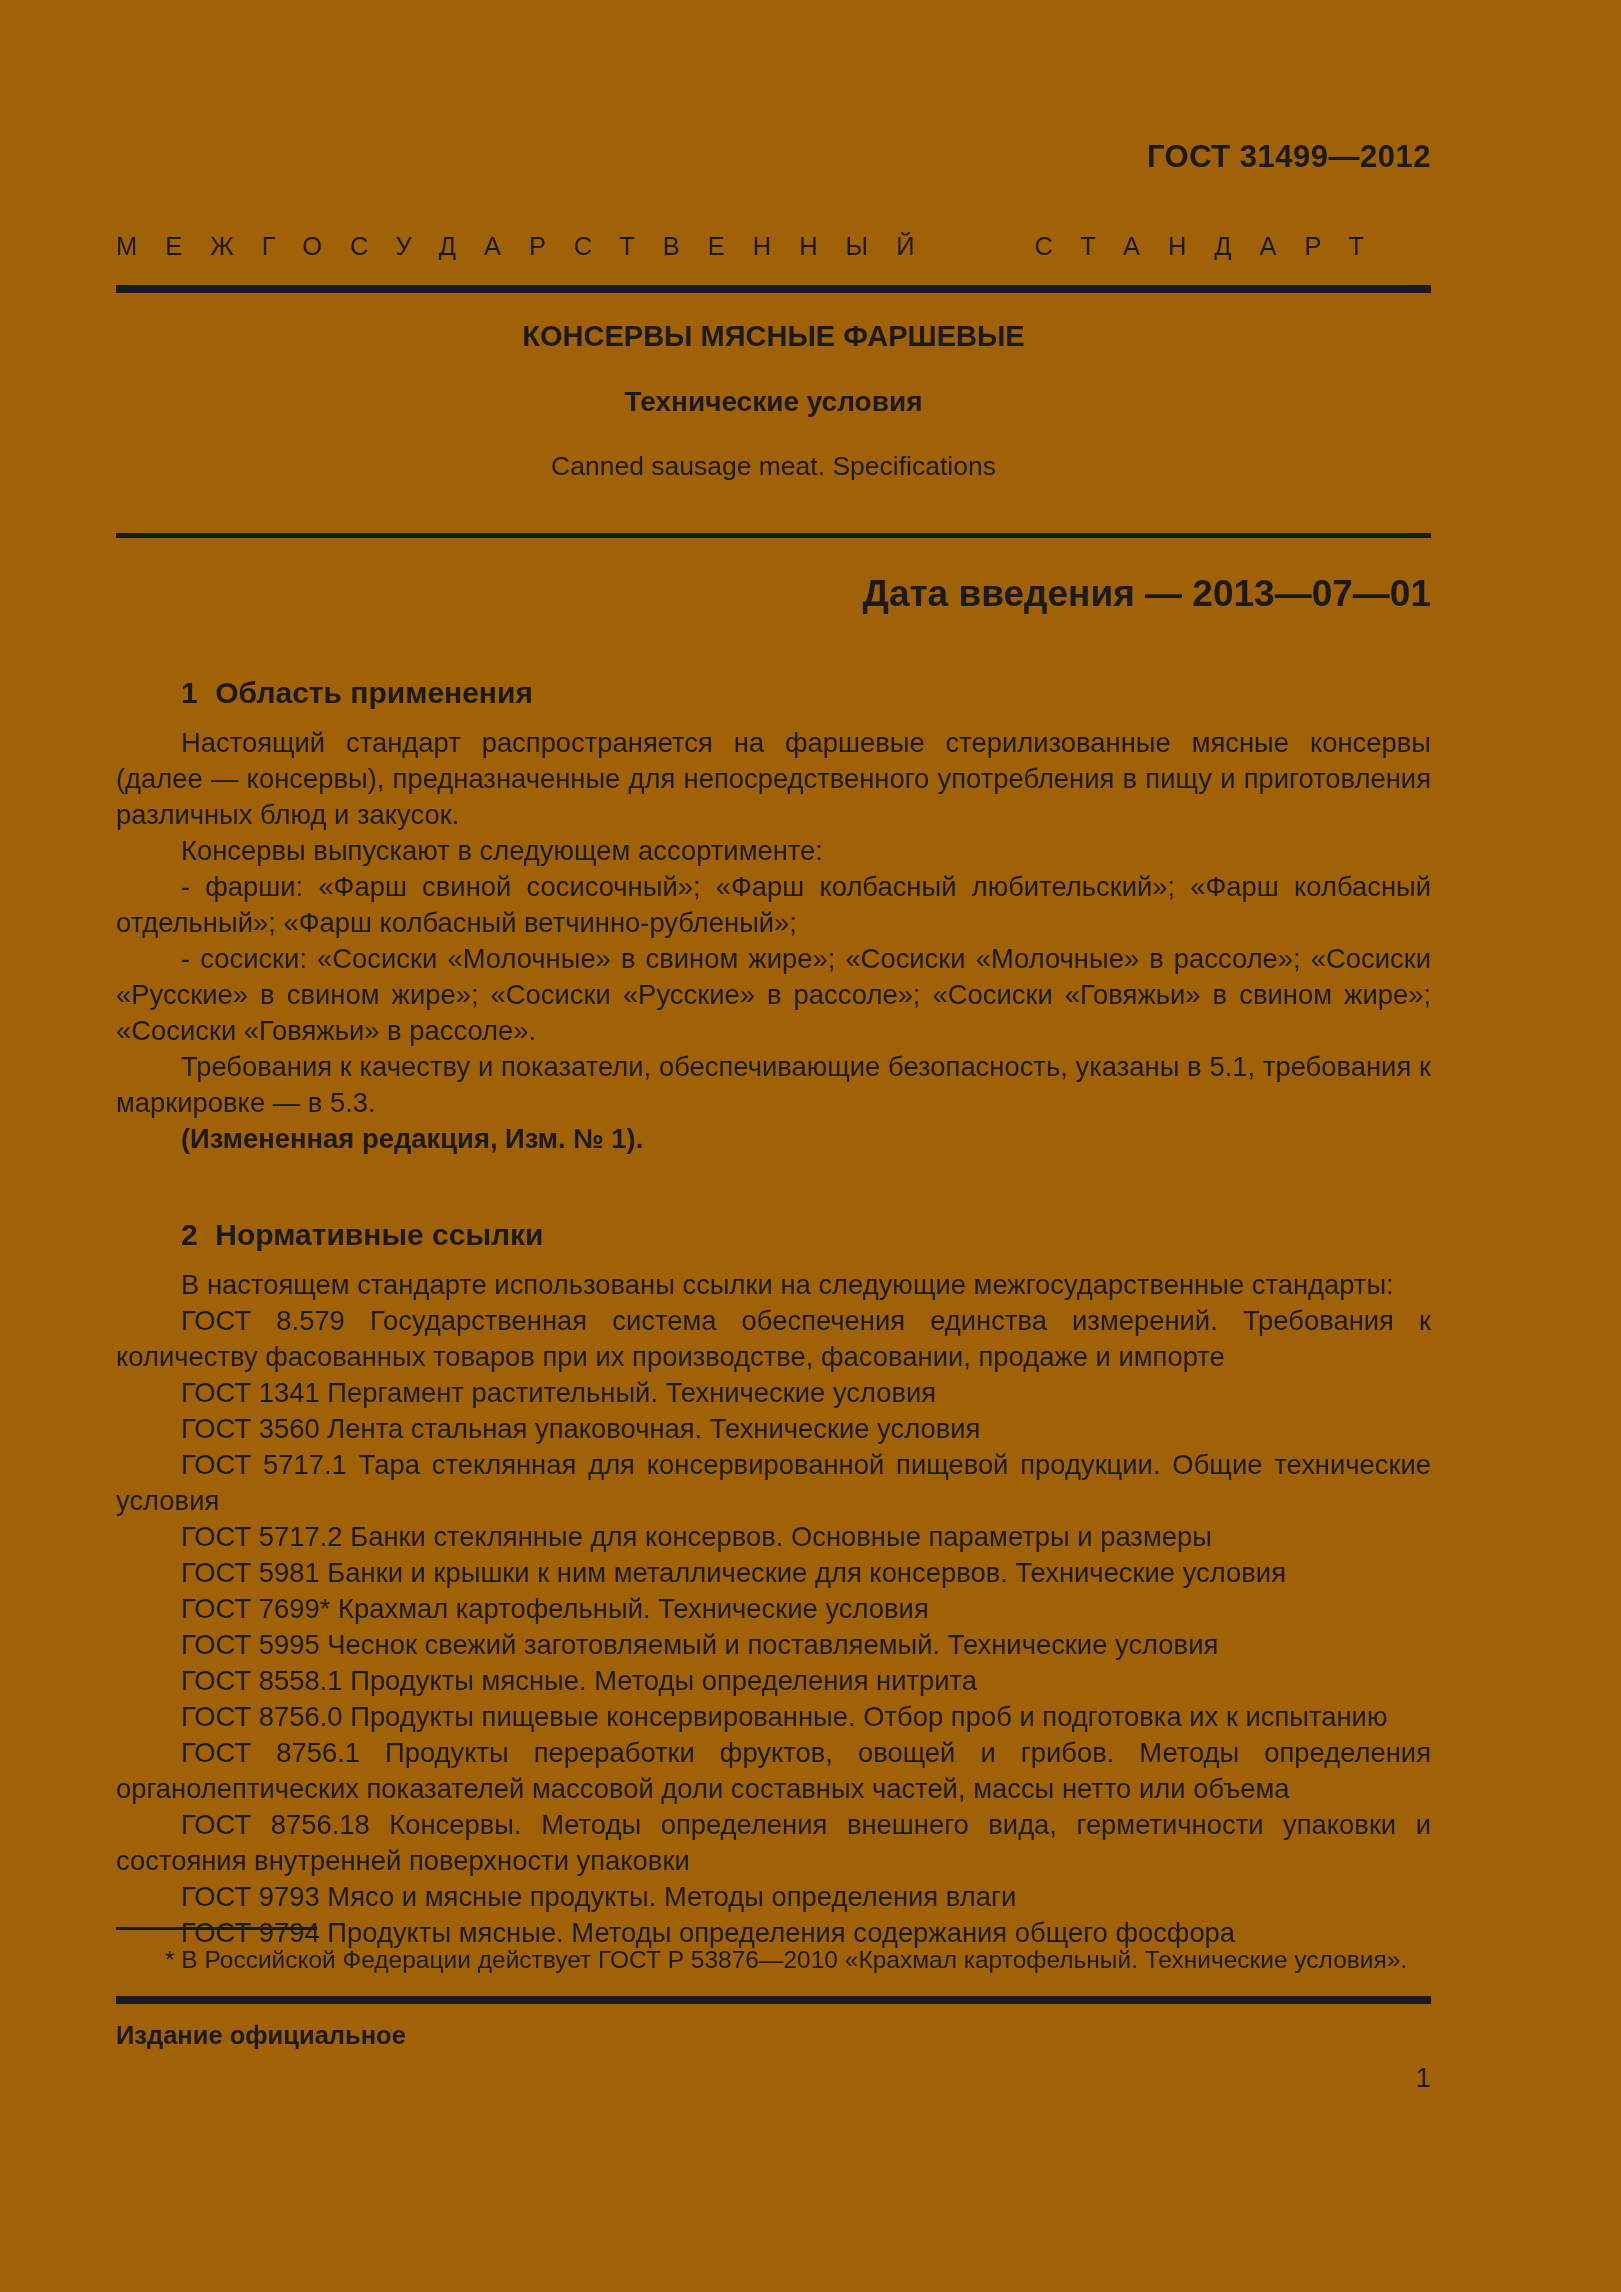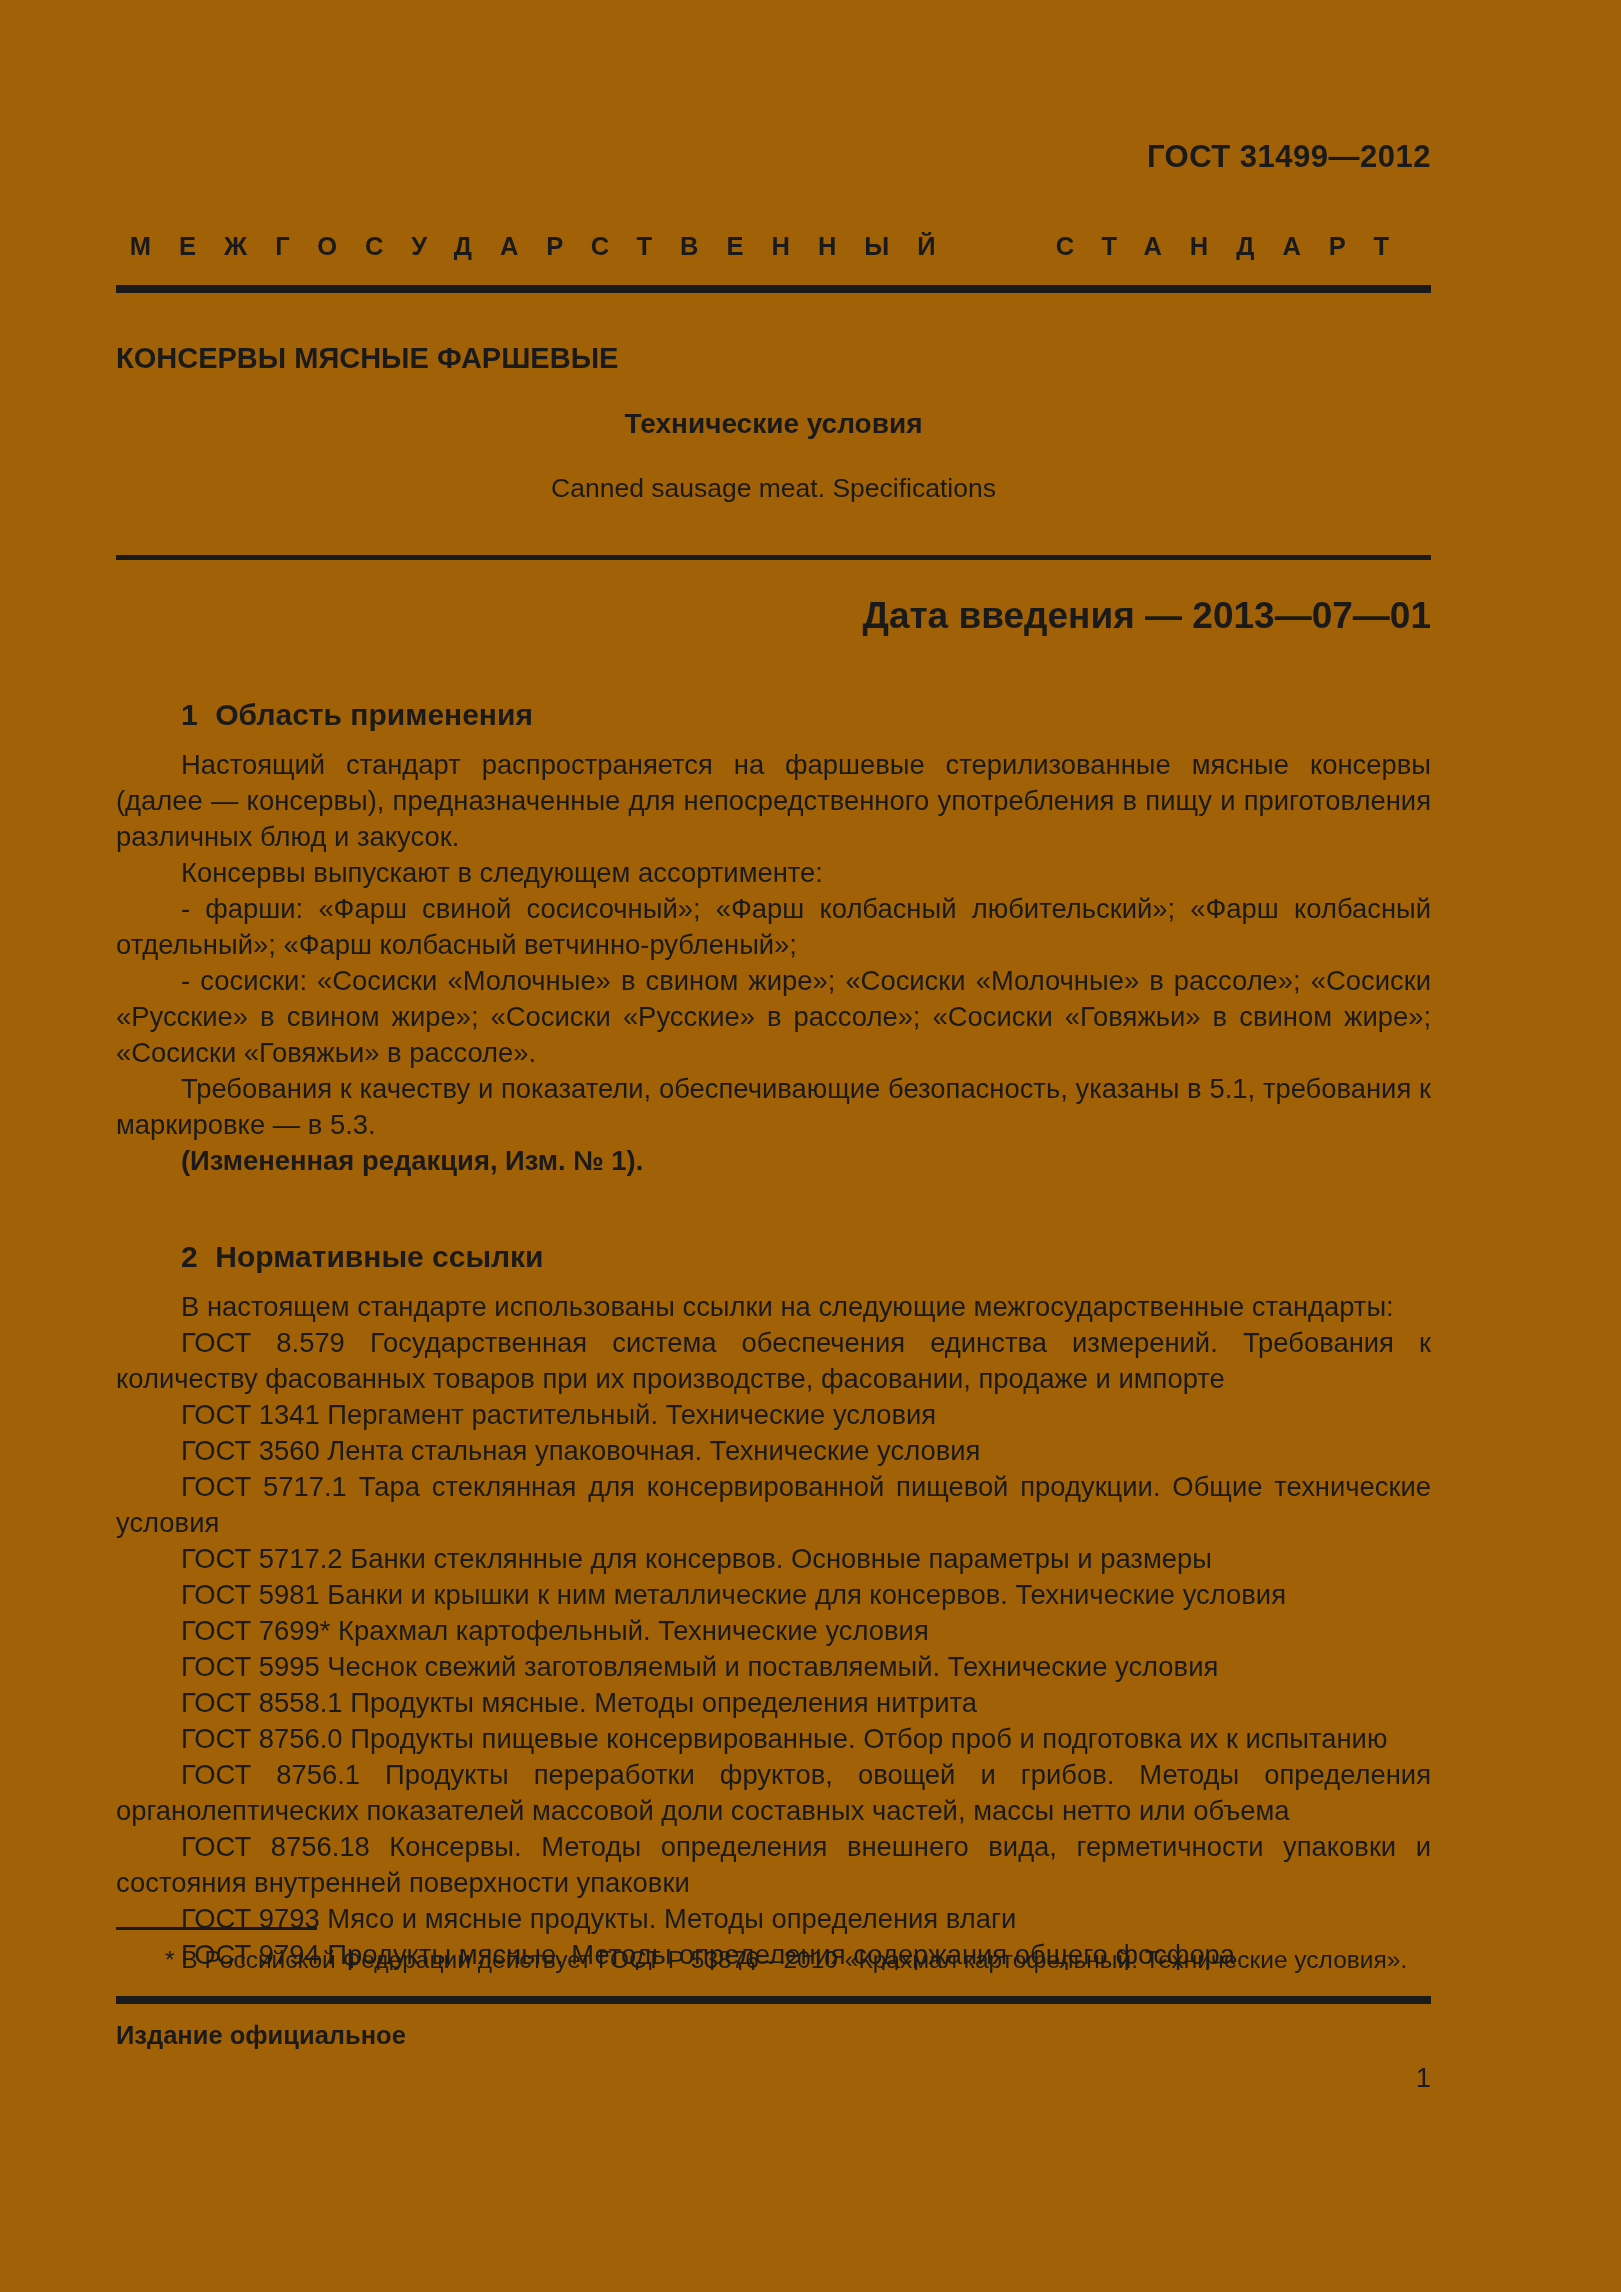--- a/index.html
+++ b/index.html
@@ -24,35 +24,34 @@
   .doc-number {
     margin-top: 139px;
     text-align: right;
     font-size: 31px;
     font-weight: bold;
     letter-spacing: 0.5px;
   }
   .std-type {
     margin-top: 57px;
     font-size: 25.5px;
-    font-weight: bold;
+    font-weight: normal;
     white-space: nowrap;
     letter-spacing: 28px;
     word-spacing: 57px;
     overflow: hidden;
-    text-align: center;
   }
   .rule-thick {
     margin-top: 23.5px;
     height: 8.8px;
     background: #1a1a1a;
   }
   .title-ru {
-    margin-top: 49px;
-    text-align: left;
+    margin-top: 27px;
+    text-align: center;
     font-size: 29px;
     font-weight: bold;
   }
   .subtitle-ru {
     margin-top: 33px;
     text-align: center;
     font-size: 28px;
     font-weight: bold;
   }
   .title-en {

